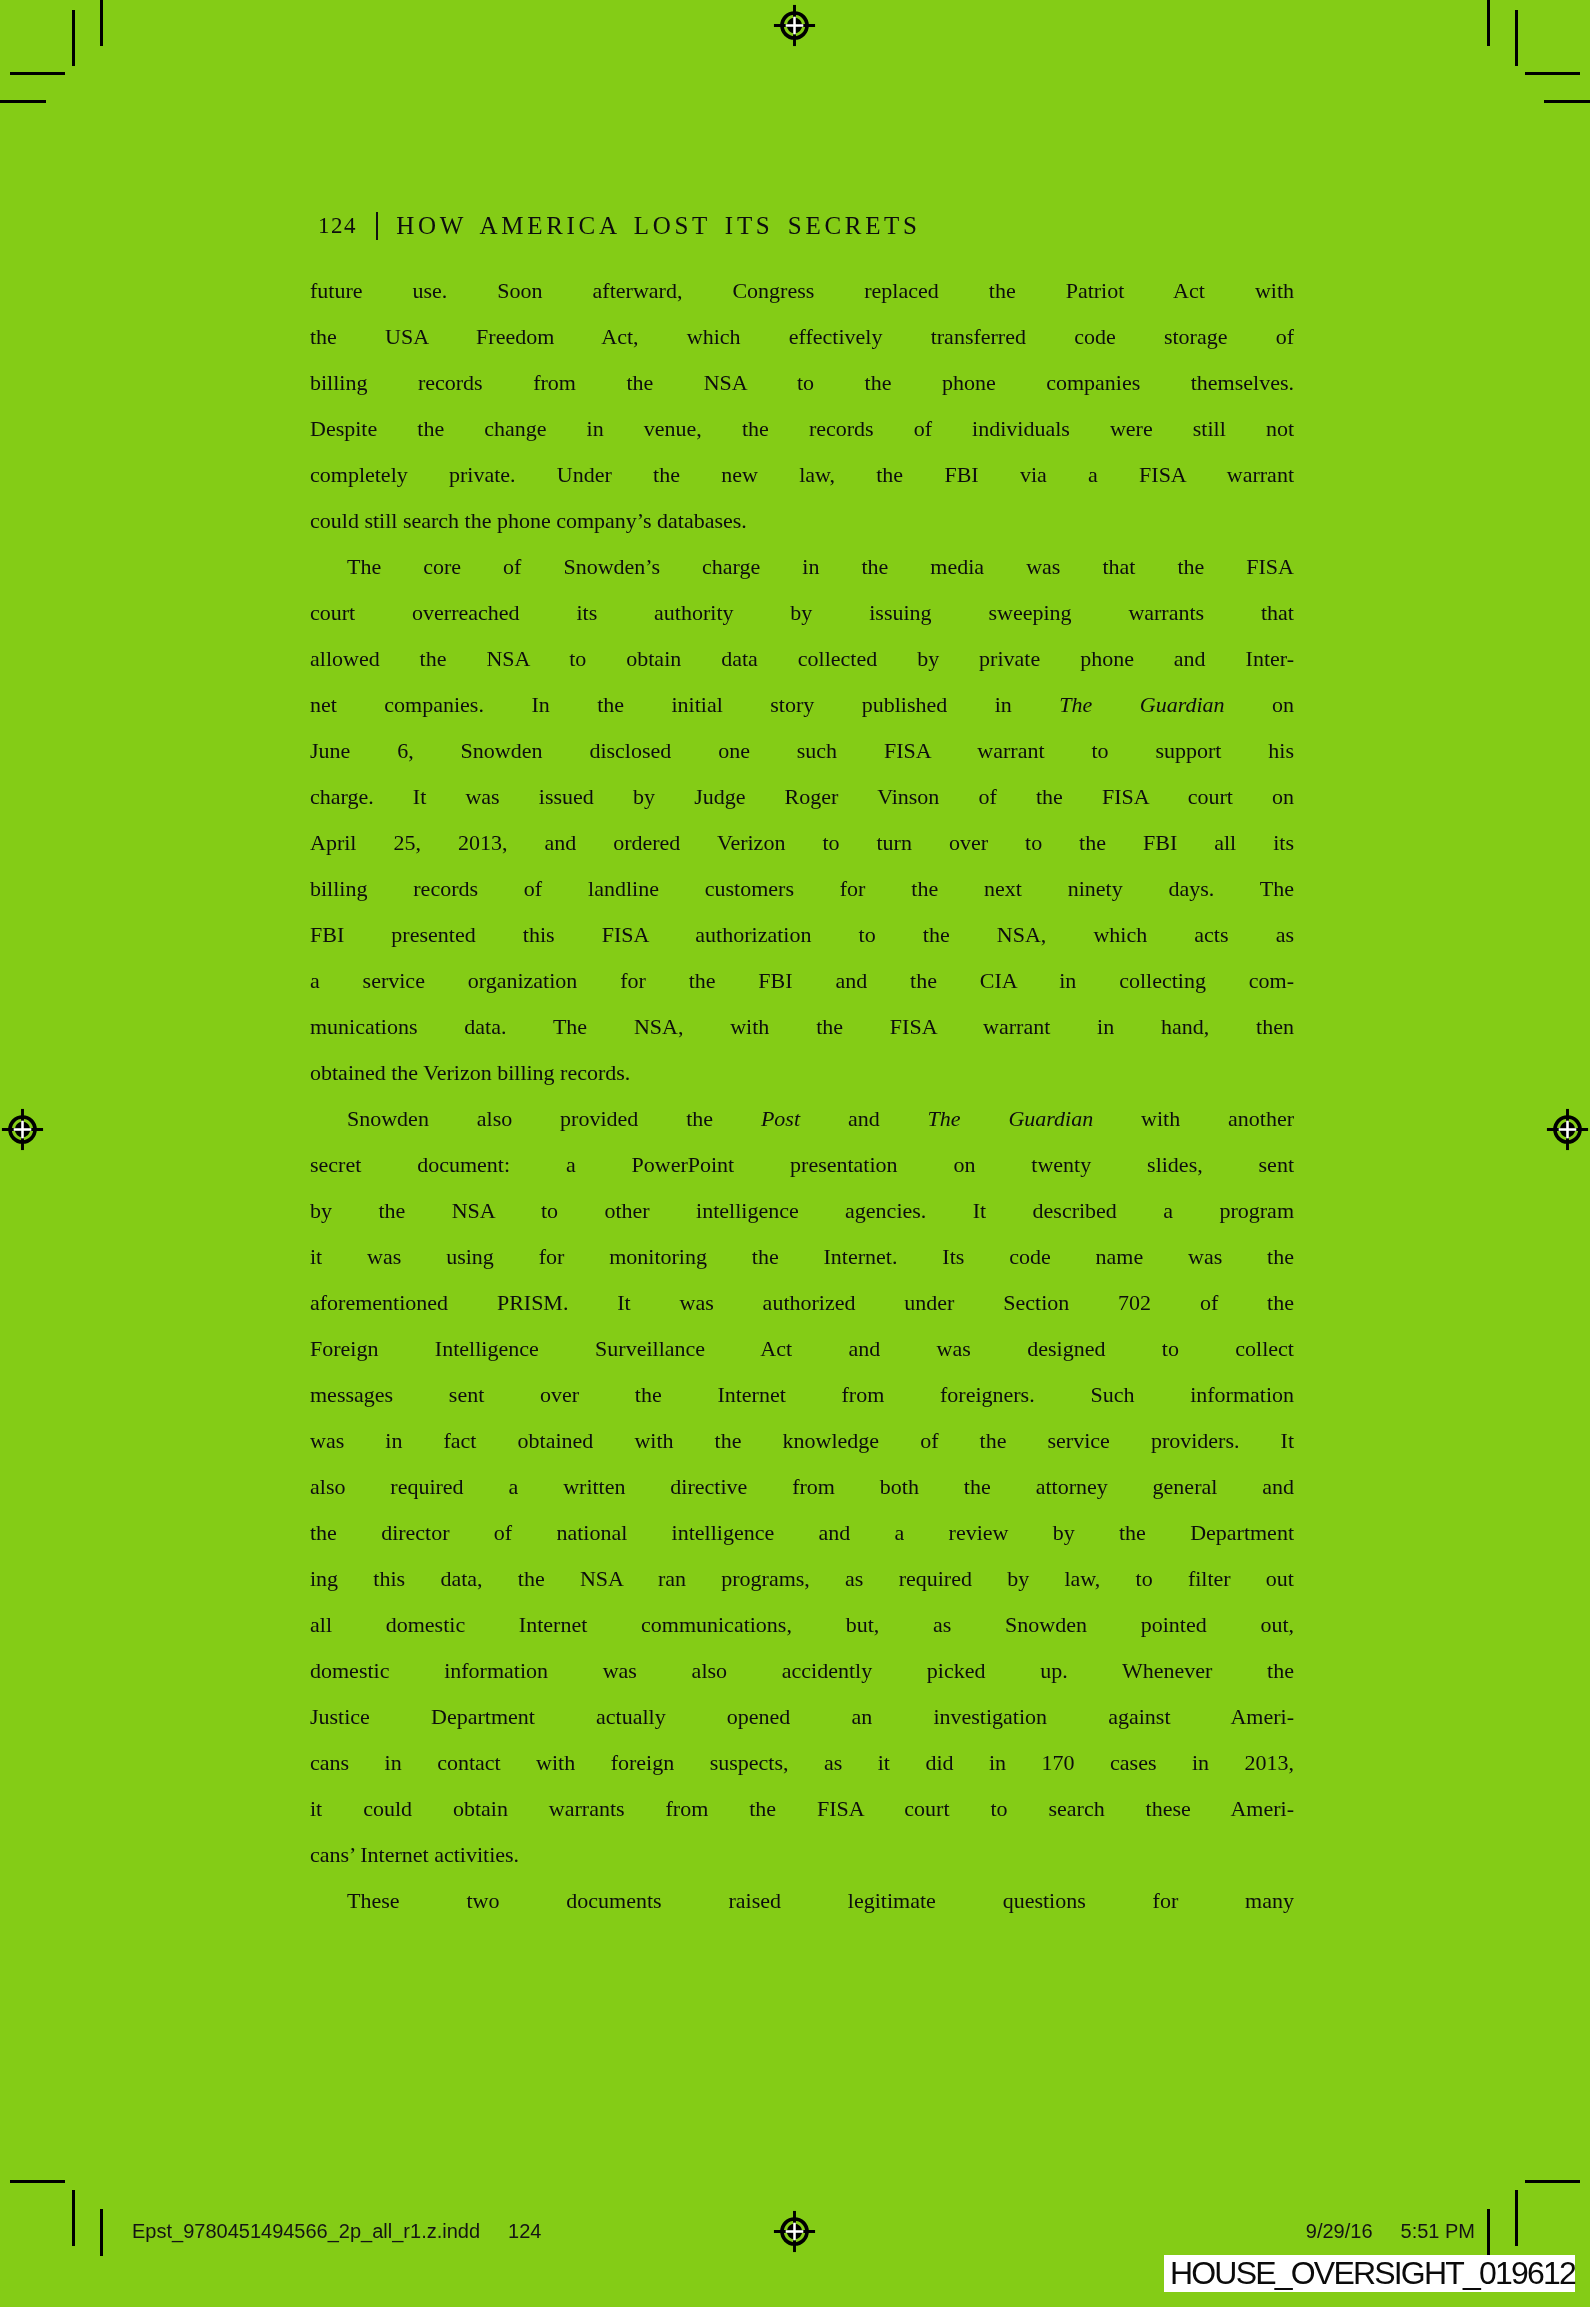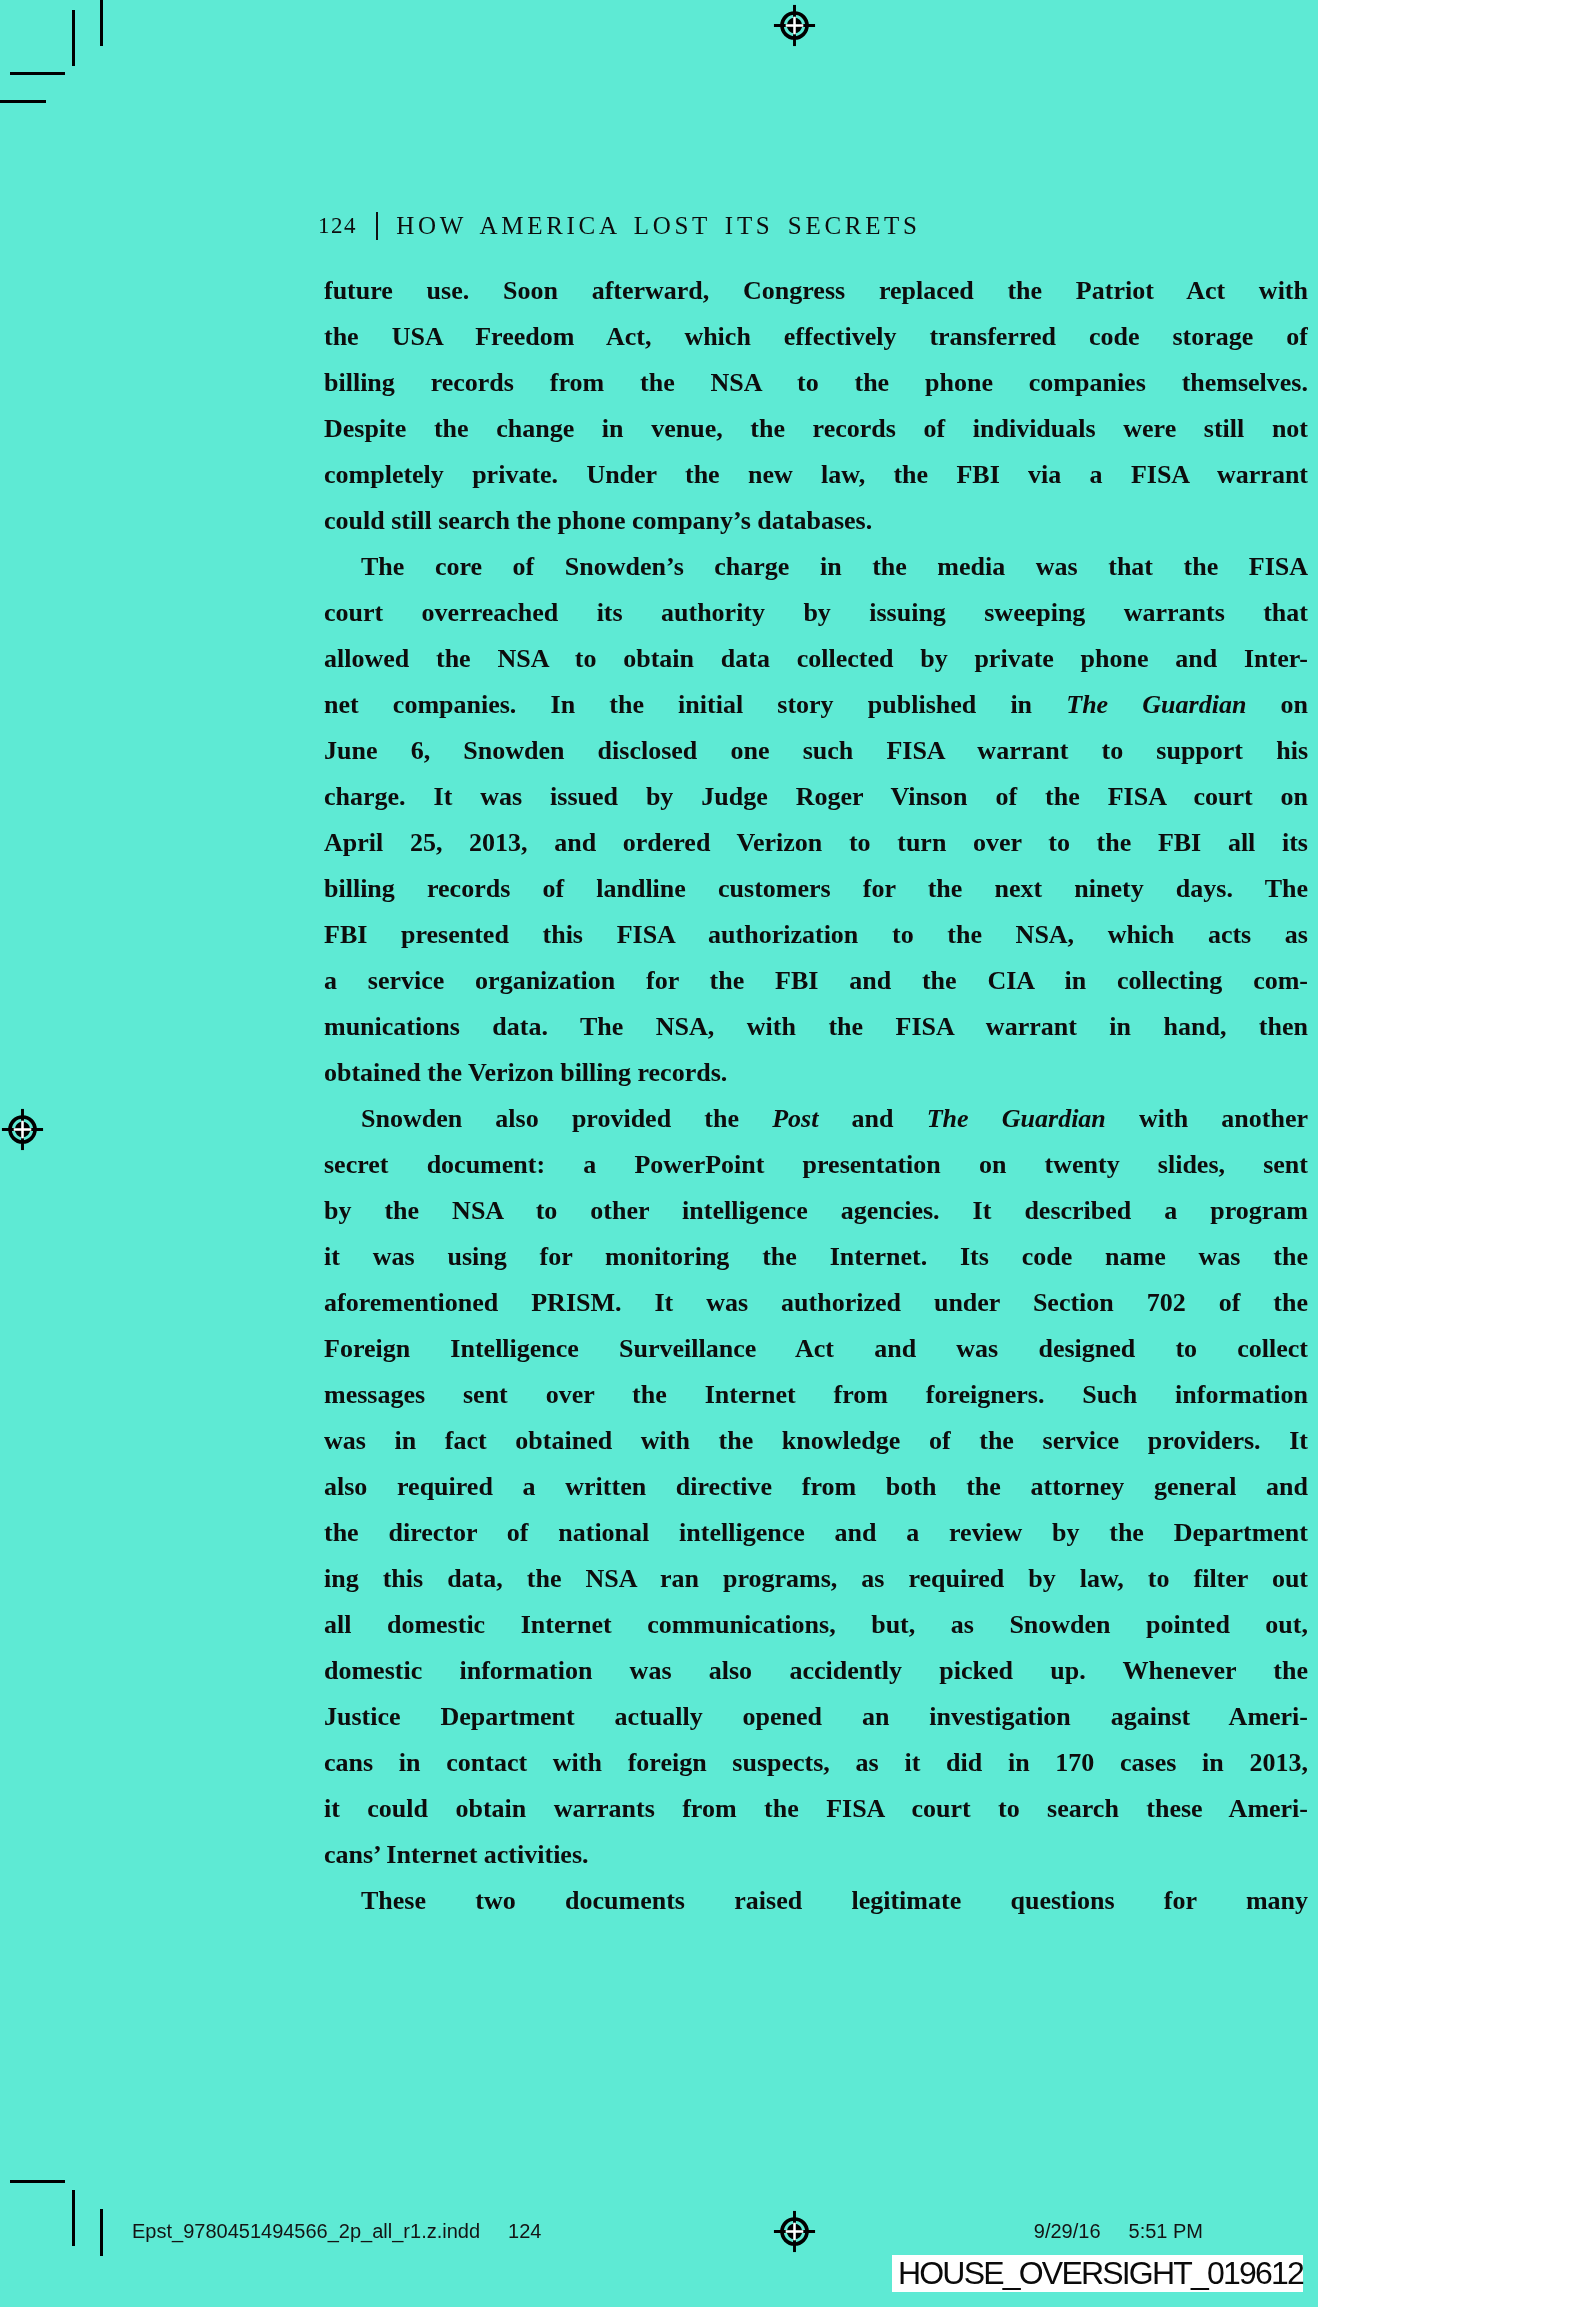--- a/index.html
+++ b/index.html
@@ -1,20 +1,20 @@
 <!DOCTYPE html>
 <html style="font-size:12px"><head>
 <meta charset="utf-8">
 <style>
   html, body { margin: 0; padding: 0; background: #ffffff; }
   #page {
     position: relative;
-    width: 1318px;
+    width: 1590px;
     height: 2307px;
-    background: #5eead4;
+    background: #84cc16;
     overflow: hidden;
     font-family: "Liberation Serif", serif;
     color: #0d0d0d;
   }
   
   .crop { position: absolute; background: #000; }
   
   .reg { position: absolute; width: 47px; height: 47px; }
   
   #header {
@@ -33,25 +33,24 @@
     margin: 0 18px 0 19px;
   }
   #running-title {
     font-size: 25px;
     letter-spacing: 3.7px;
     word-spacing: 4.4px;
   }
   
   #body-text {
     position: absolute;
-    left: 324px; top: 268px;
+    left: 310px; top: 268px;
     width: 984px;
-    font-size: 26px;
+    font-size: 22px;
     color: #0d0d0d;
-    font-weight: bold;
   }
   .line {
     height: 46px;
     line-height: 46px;
     overflow: hidden;
     text-align: left;
     white-space: normal;
   }
   .jl { text-align: justify; text-align-last: justify; }
   .ind { padding-left: 37px; }

